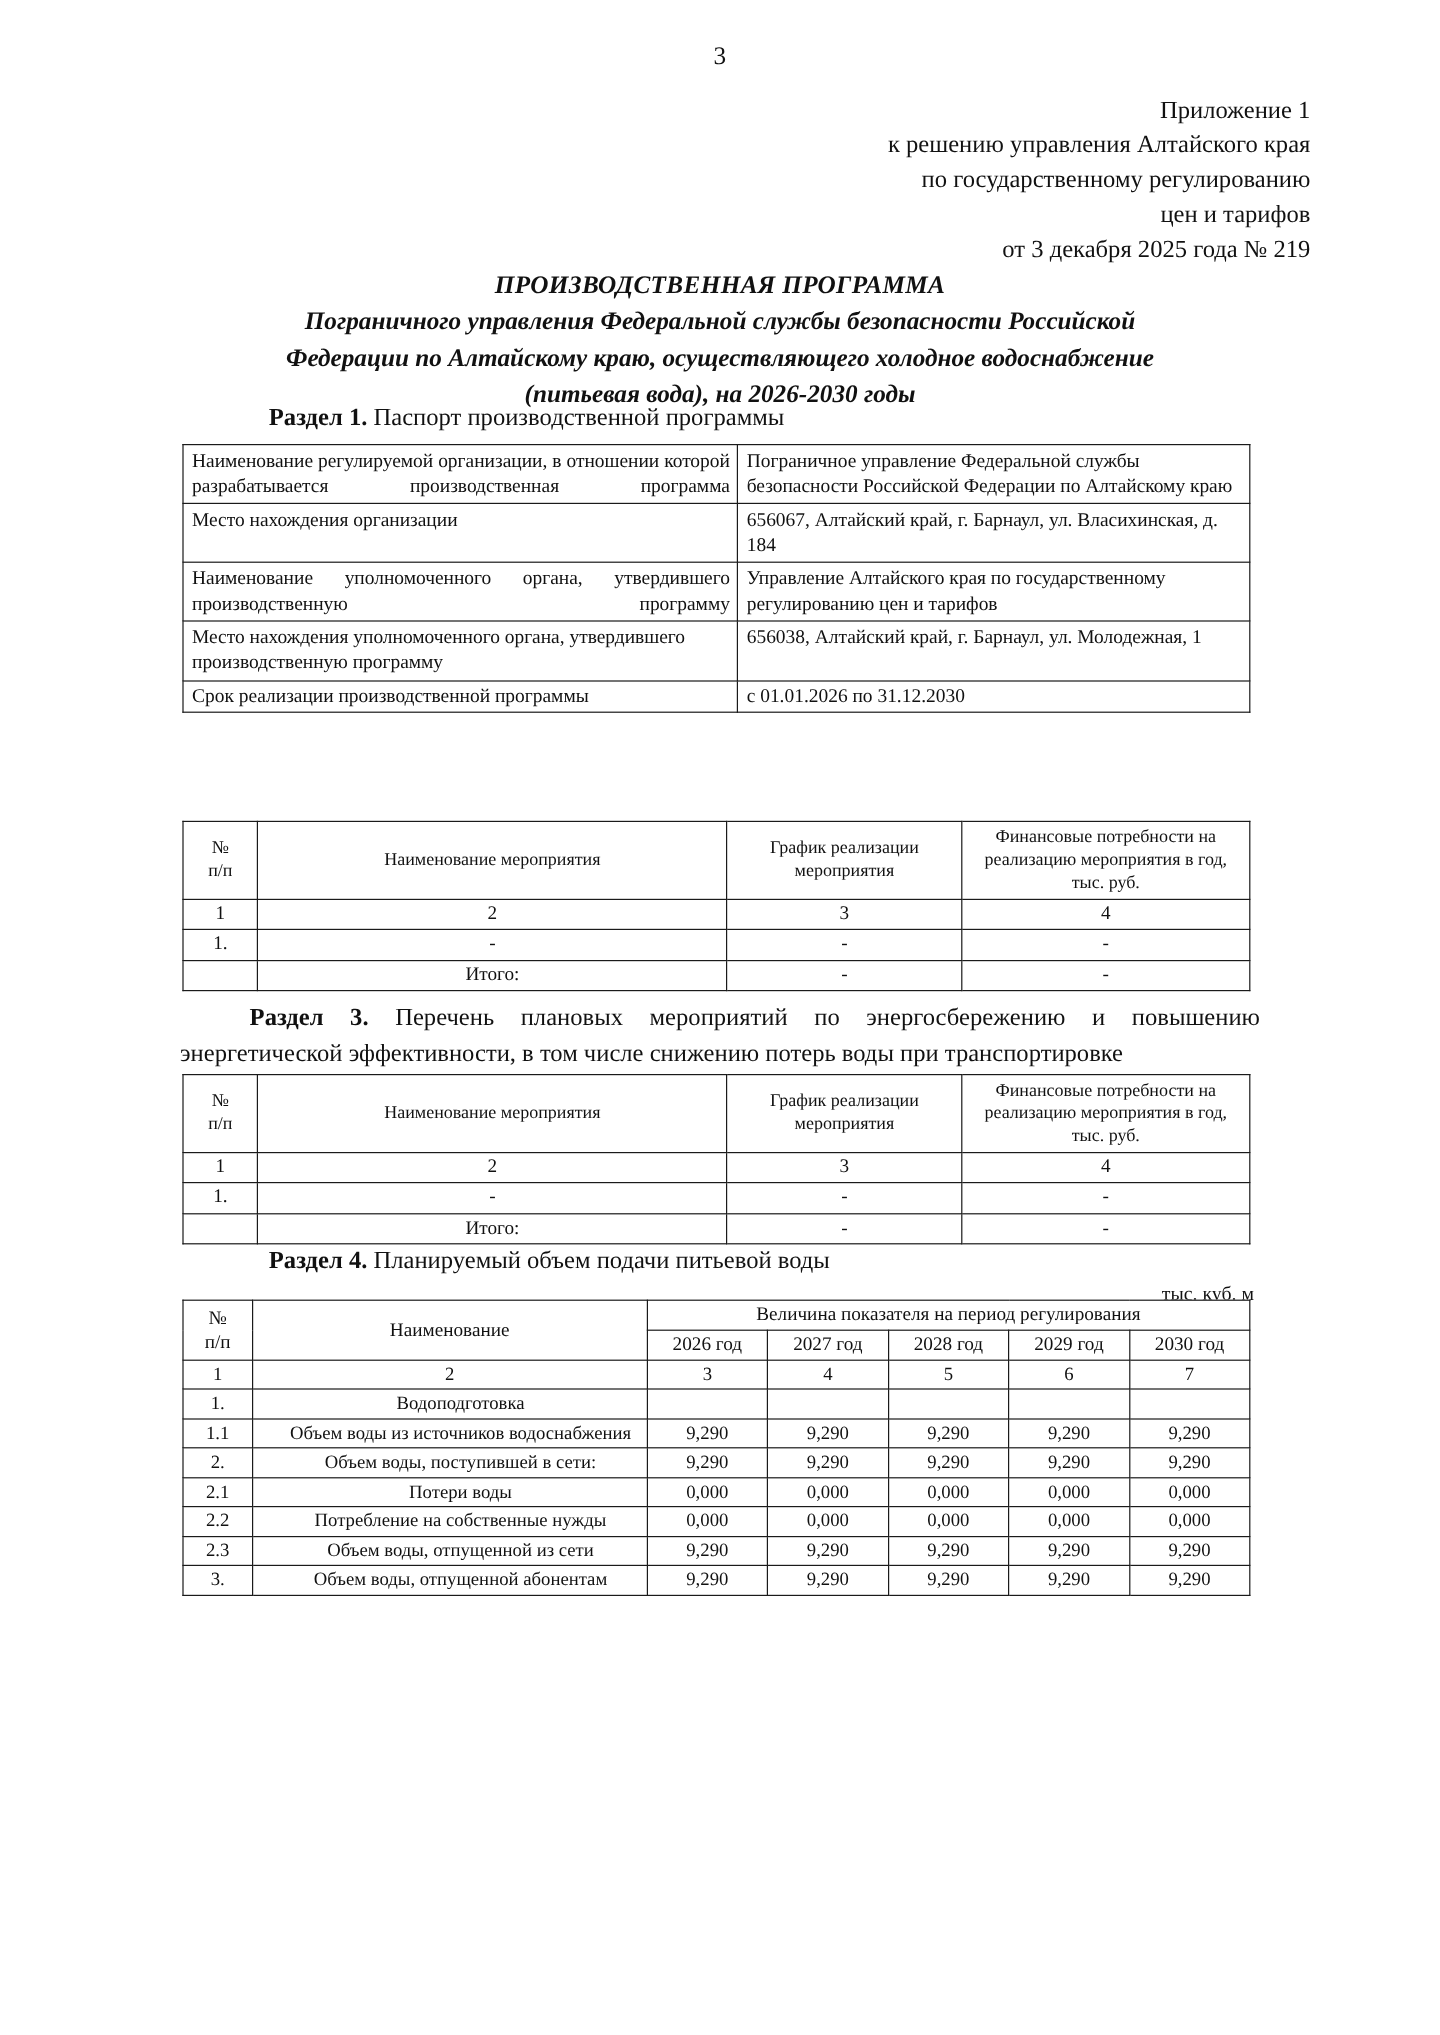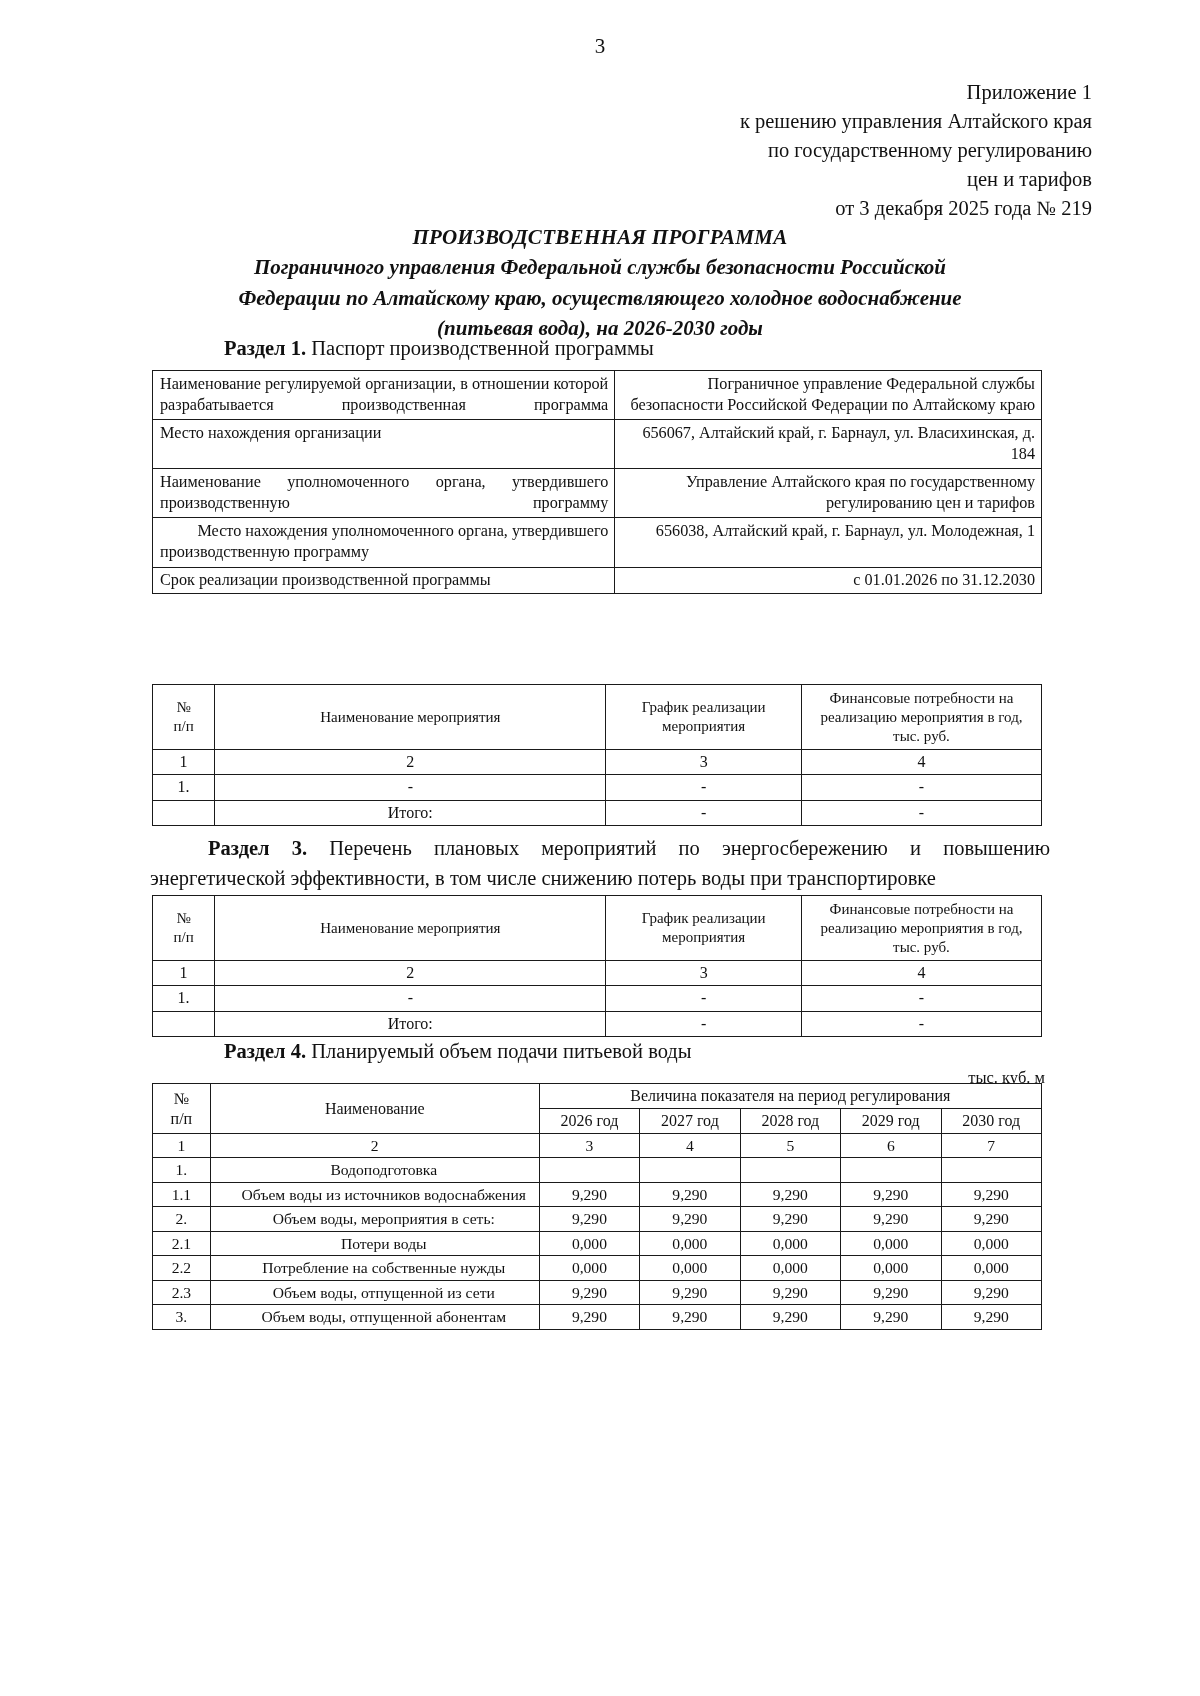--- a/index.html
+++ b/index.html
@@ -109,21 +109,21 @@
     top: 370px;
     width: 890px;
   }
   #table-passport td {
     font-size: 16.2px;
     line-height: 1.3;
     padding: 3px 6px 3px 7px;
   }
   #table-passport td.k { text-align: justify; text-align-last: justify; }
   #table-passport tr.last td.k { text-align: left; text-align-last: left; }
-  #table-passport td.v { text-align: right; }
+  #table-passport td.v { text-align: left; }
   #table-passport tr.term td { padding-top: 2px; padding-bottom: 2px; }
 
   
   table.measures td { text-align: center; }
   table.measures td.hdr {
     vertical-align: middle;
     font-size: 15px;
     line-height: 1.25;
     padding: 4px 4px;
   }
@@ -189,21 +189,21 @@
         </tr>
         <tr>
           <td class="k" style="text-align:left;text-align-last:left">Место нахождения организации</td>
           <td class="v">656067, Алтайский край, г. Барнаул, ул. Власихинская, д. 184</td>
         </tr>
         <tr>
           <td class="k">Наименование уполномоченного органа, утвердившего производственную программу</td>
           <td class="v">Управление Алтайского края по государственному регулированию цен и тарифов</td>
         </tr>
         <tr>
-          <td class="k" style="text-align:right;text-align-last:left">Место нахождения уполномоченного органа, утвердившего производственную программу</td>
+          <td class="k" style="text-align:left;text-align-last:left">Место нахождения уполномоченного органа, утвердившего производственную программу</td>
           <td class="v">656038, Алтайский край, г. Барнаул, ул. Молодежная, 1</td>
         </tr>
         <tr class="last term">
           <td class="k">Срок реализации производственной программы</td>
           <td class="v">с 01.01.2026 по 31.12.2030</td>
         </tr>
       </tbody>
     </table>
 
 
@@ -352,21 +352,21 @@
           <td class="idx">1.1</td>
           <td class="rowlabel">Объем воды из источников водоснабжения</td>
           <td class="c">9,290</td>
           <td class="c">9,290</td>
           <td class="c">9,290</td>
           <td class="c">9,290</td>
           <td class="c">9,290</td>
         </tr>
         <tr>
           <td class="idx">2.</td>
-          <td class="rowlabel">Объем воды, мероприятия в сеть:</td>
+          <td class="rowlabel">Объем воды, поступившей в сети:</td>
           <td class="c">9,290</td>
           <td class="c">9,290</td>
           <td class="c">9,290</td>
           <td class="c">9,290</td>
           <td class="c">9,290</td>
         </tr>
         <tr>
           <td class="idx">2.1</td>
           <td class="rowlabel">Потери воды</td>
           <td class="c">0,000</td>

